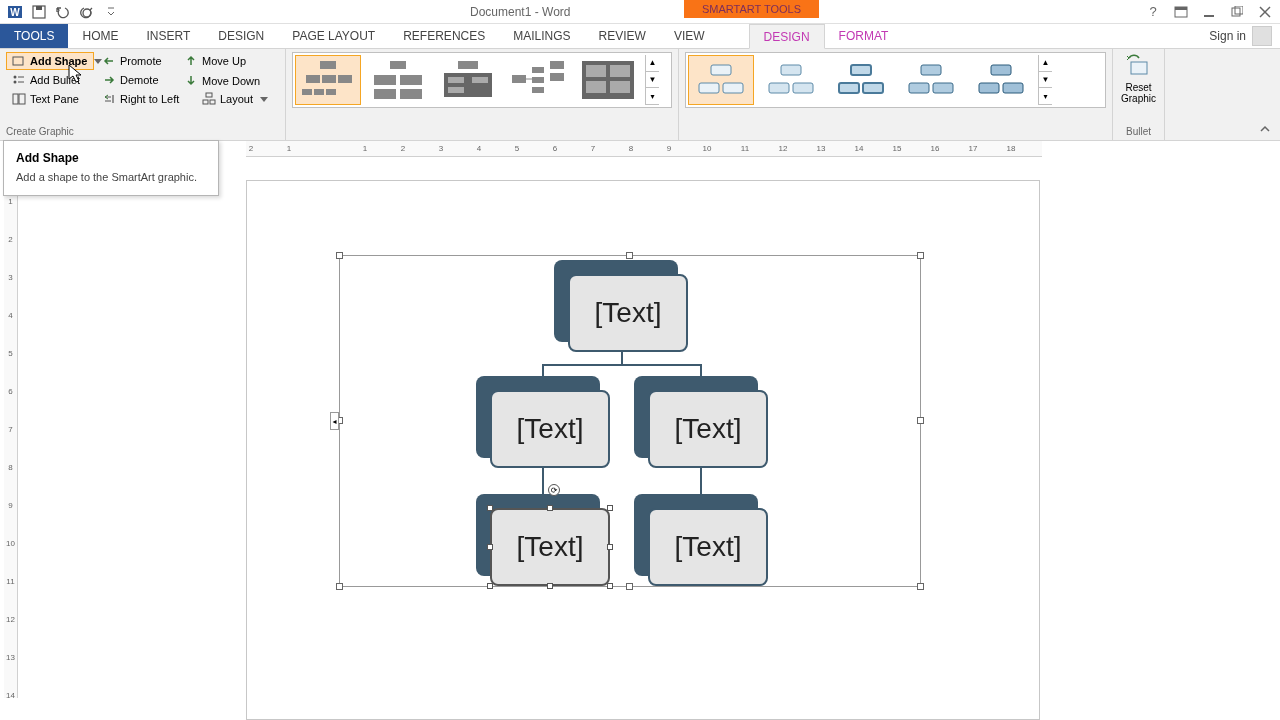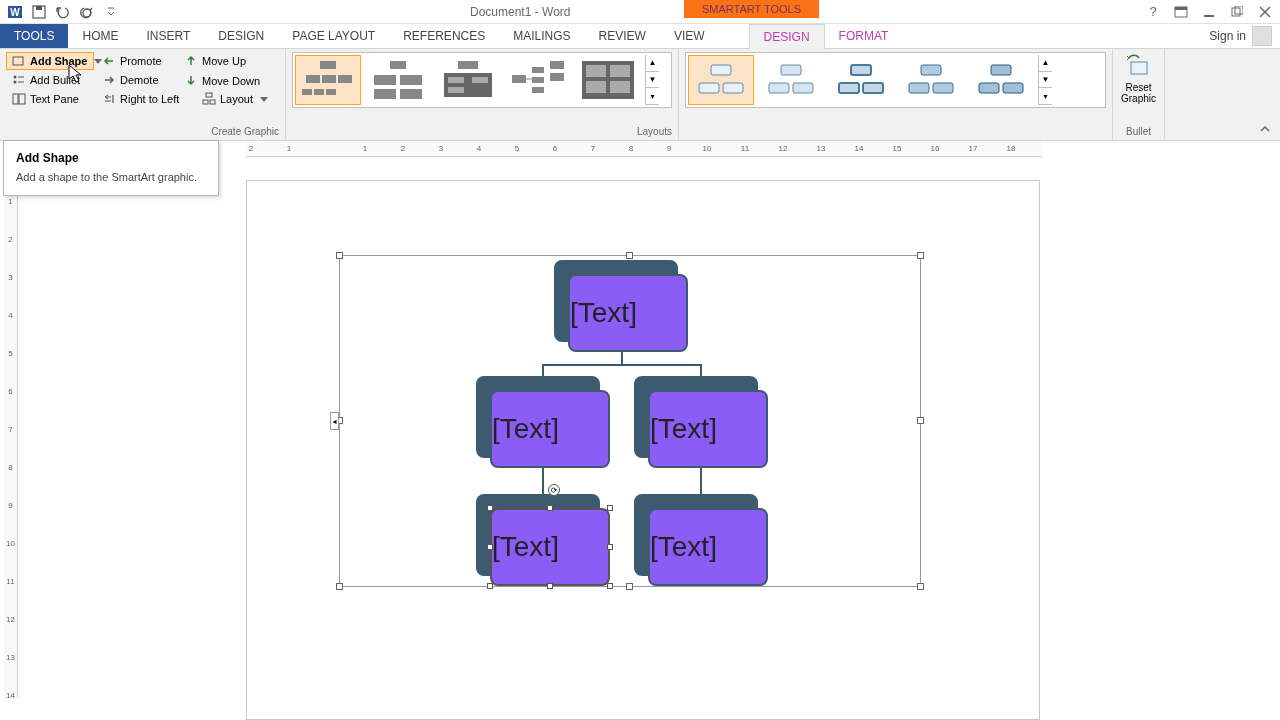--- a/index.html
+++ b/index.html
@@ -19,21 +19,21 @@
 .tab { padding: 0 14px; font-size: 12px; color: #444; display: flex; align-items: center; cursor: pointer; }
 .tab.file { background: #2b579a; color: #fff; font-weight: 500; }
 .tab.active { color: #c239b3; border-bottom: 2px solid #c239b3; background: #fff; }
 .tab.design-active { border: 1px solid #d4d4d4; border-bottom: 1px solid #f1f1f1; background: #f1f1f1; margin-bottom: -1px; }
 .signin-area { margin-left: auto; display: flex; align-items: center; gap: 6px; padding-right: 8px; font-size: 12px; color: #444; }
 .avatar-placeholder { width: 20px; height: 20px; background: #e0e0e0; border: 1px solid #ccc; }
 
 
 .ribbon { height: 92px; background: #f1f1f1; border-bottom: 1px solid #d4d4d4; display: flex; position: relative; }
 .ribbon-group { border-right: 1px solid #d4d4d4; padding: 3px 6px 1px 6px; display: flex; flex-direction: column; }
-.group-label { font-size: 10px; color: #666; text-align: right; margin-top: auto; padding-bottom: 2px; }
+.group-label { font-size: 10px; color: #666; text-align: left; margin-top: auto; padding-bottom: 2px; }
 .create-graphic { width: 286px; }
 .cg-rows { display: flex; flex-direction: column; gap: 1px; }
 .cg-row { display: flex; gap: 2px; }
 .cg-btn { display: flex; align-items: center; gap: 4px; font-size: 11px; padding: 2px 6px; cursor: pointer; white-space: nowrap; }
 .cg-btn.hover { background: #fde4c8; border: 1px solid #f5a623; padding: 1px 5px; font-weight: 600; }
 .cg-btn svg, .cg-btn .ico { width: 14px; height: 14px; flex-shrink: 0; }
 .dropdown-caret { border-left: 4px solid transparent; border-right: 4px solid transparent; border-top: 5px solid #666; margin-left: 3px; }
 
 .layouts-group { width: 393px; }
 .layouts-gallery { display: flex; gap: 4px; padding: 2px; background: #fff; border: 1px solid #c0c0c0; position: relative; }
@@ -80,21 +80,21 @@
 .sa-handle.bl { left: -4px; bottom: -4px; }
 .sa-handle.br { right: -4px; bottom: -4px; }
 .sa-handle.tm { left: 50%; top: -4px; margin-left: -4px; }
 .sa-handle.bm { left: 50%; bottom: -4px; margin-left: -4px; }
 .sa-handle.ml { left: -4px; top: 50%; margin-top: -4px; }
 .sa-handle.mr { right: -4px; top: 50%; margin-top: -4px; }
 .sa-toggle { position: absolute; left: -10px; top: 50%; width: 9px; height: 18px; margin-top: -9px; background: #fff; border: 1px solid #999; font-size: 8px; display: flex; align-items: center; justify-content: center; cursor: pointer; }
 
 .sa-node { position: absolute; }
 .sa-shadow { position: absolute; background: #3e5a6e; border-radius: 8px; }
-.sa-box { position: absolute; background: #8b5cf6; border: 2px solid #3e5a6e; border-radius: 8px; display: flex; align-items: center; justify-content: flex-start; font-size: 28px; color: #222; }
+.sa-box { position: absolute; background: #e5e5e5; border: 2px solid #3e5a6e; border-radius: 8px; display: flex; align-items: center; justify-content: center; font-size: 28px; color: #222; }
 .sa-line { position: absolute; background: #3e5a6e; }
 .sel-handle { position: absolute; width: 6px; height: 6px; background: #fff; border: 1px solid #555; }
 .rotate-handle { position: absolute; width: 12px; height: 12px; border: 1px solid #555; border-radius: 50%; background: #fff; display: flex; align-items: center; justify-content: center; font-size: 8px; }
 
 
 .cursor-pointer { position: absolute; left: 68px; top: 64px; z-index: 200; pointer-events: none; }
 </style>
 </head>
 <body>
 
@@ -305,21 +305,20 @@
             <rect x="6" y="22" width="20" height="12" fill="#aaa"></rect>
             <rect x="30" y="22" width="20" height="12" fill="#aaa"></rect>
           </svg>
         </div>
       <div class="gallery-scroll">
         <div>▲</div>
         <div>▼</div>
         <div>▾</div>
       </div>
     </div>
-    <div class="group-label">Layouts</div>
   </div>
 
 
   <div class="ribbon-group styles-group">
     <div class="styles-gallery">
       <div class="style-thumb sel">
           <svg>
             <rect x="16" y="4" width="20" height="10" fill="#eaf2f8" stroke="#5d8aa8" rx="2"></rect>
             <rect x="4" y="22" width="20" height="10" fill="#eaf2f8" stroke="#5d8aa8" rx="2"></rect>
             <rect x="28" y="22" width="20" height="10" fill="#eaf2f8" stroke="#5d8aa8" rx="2"></rect>

